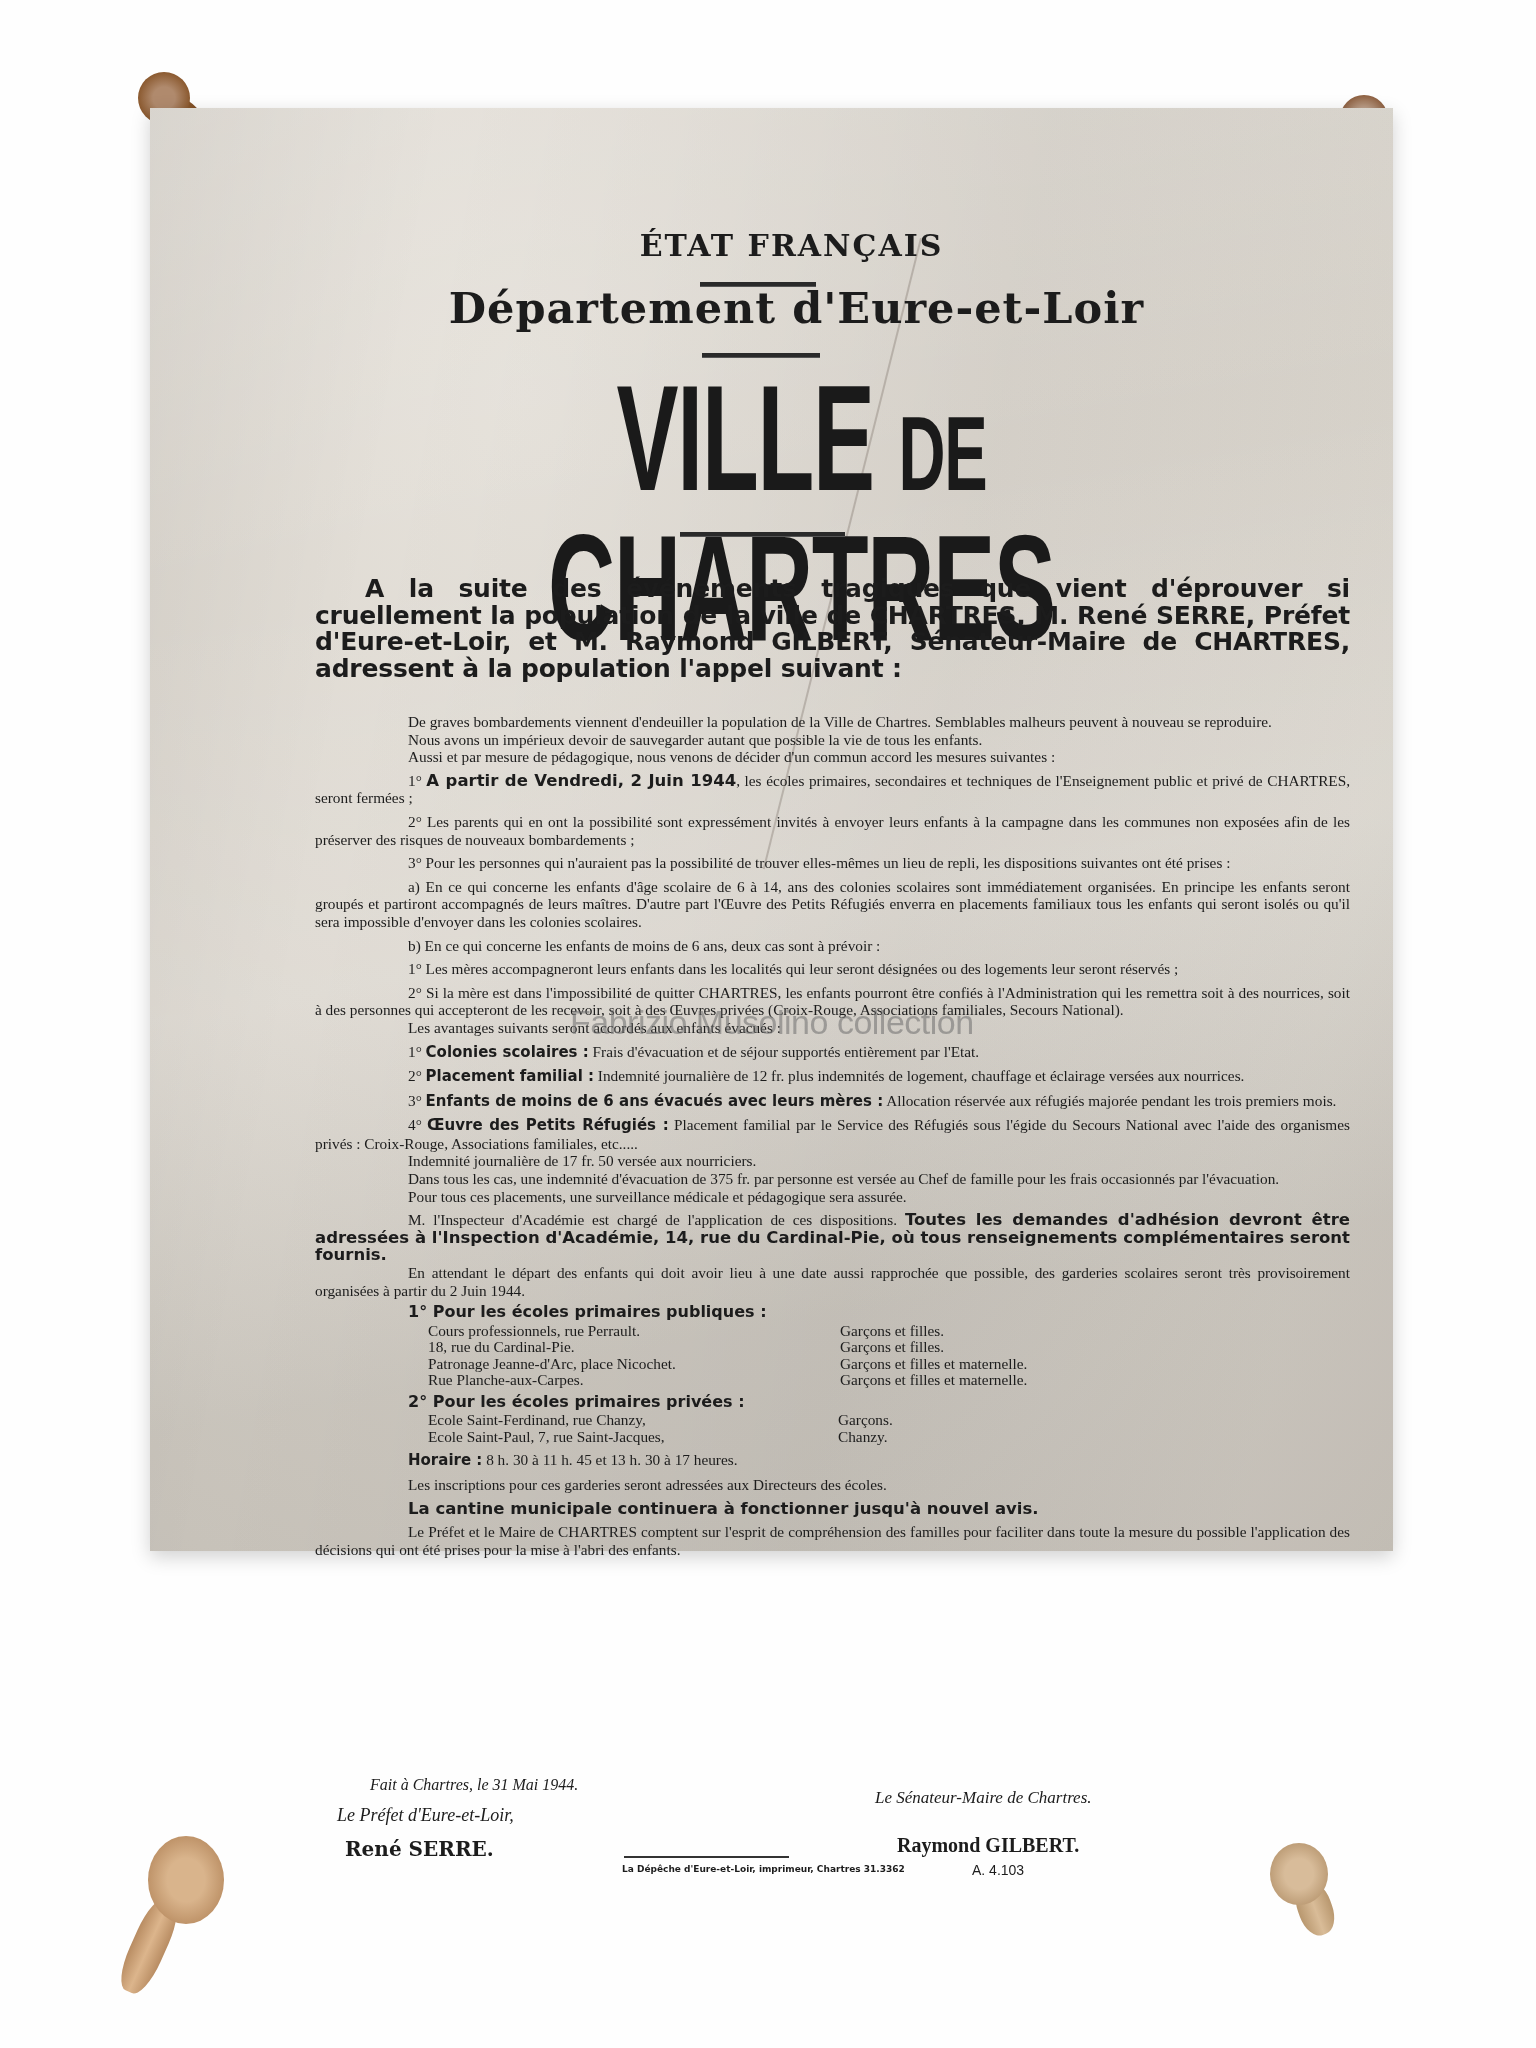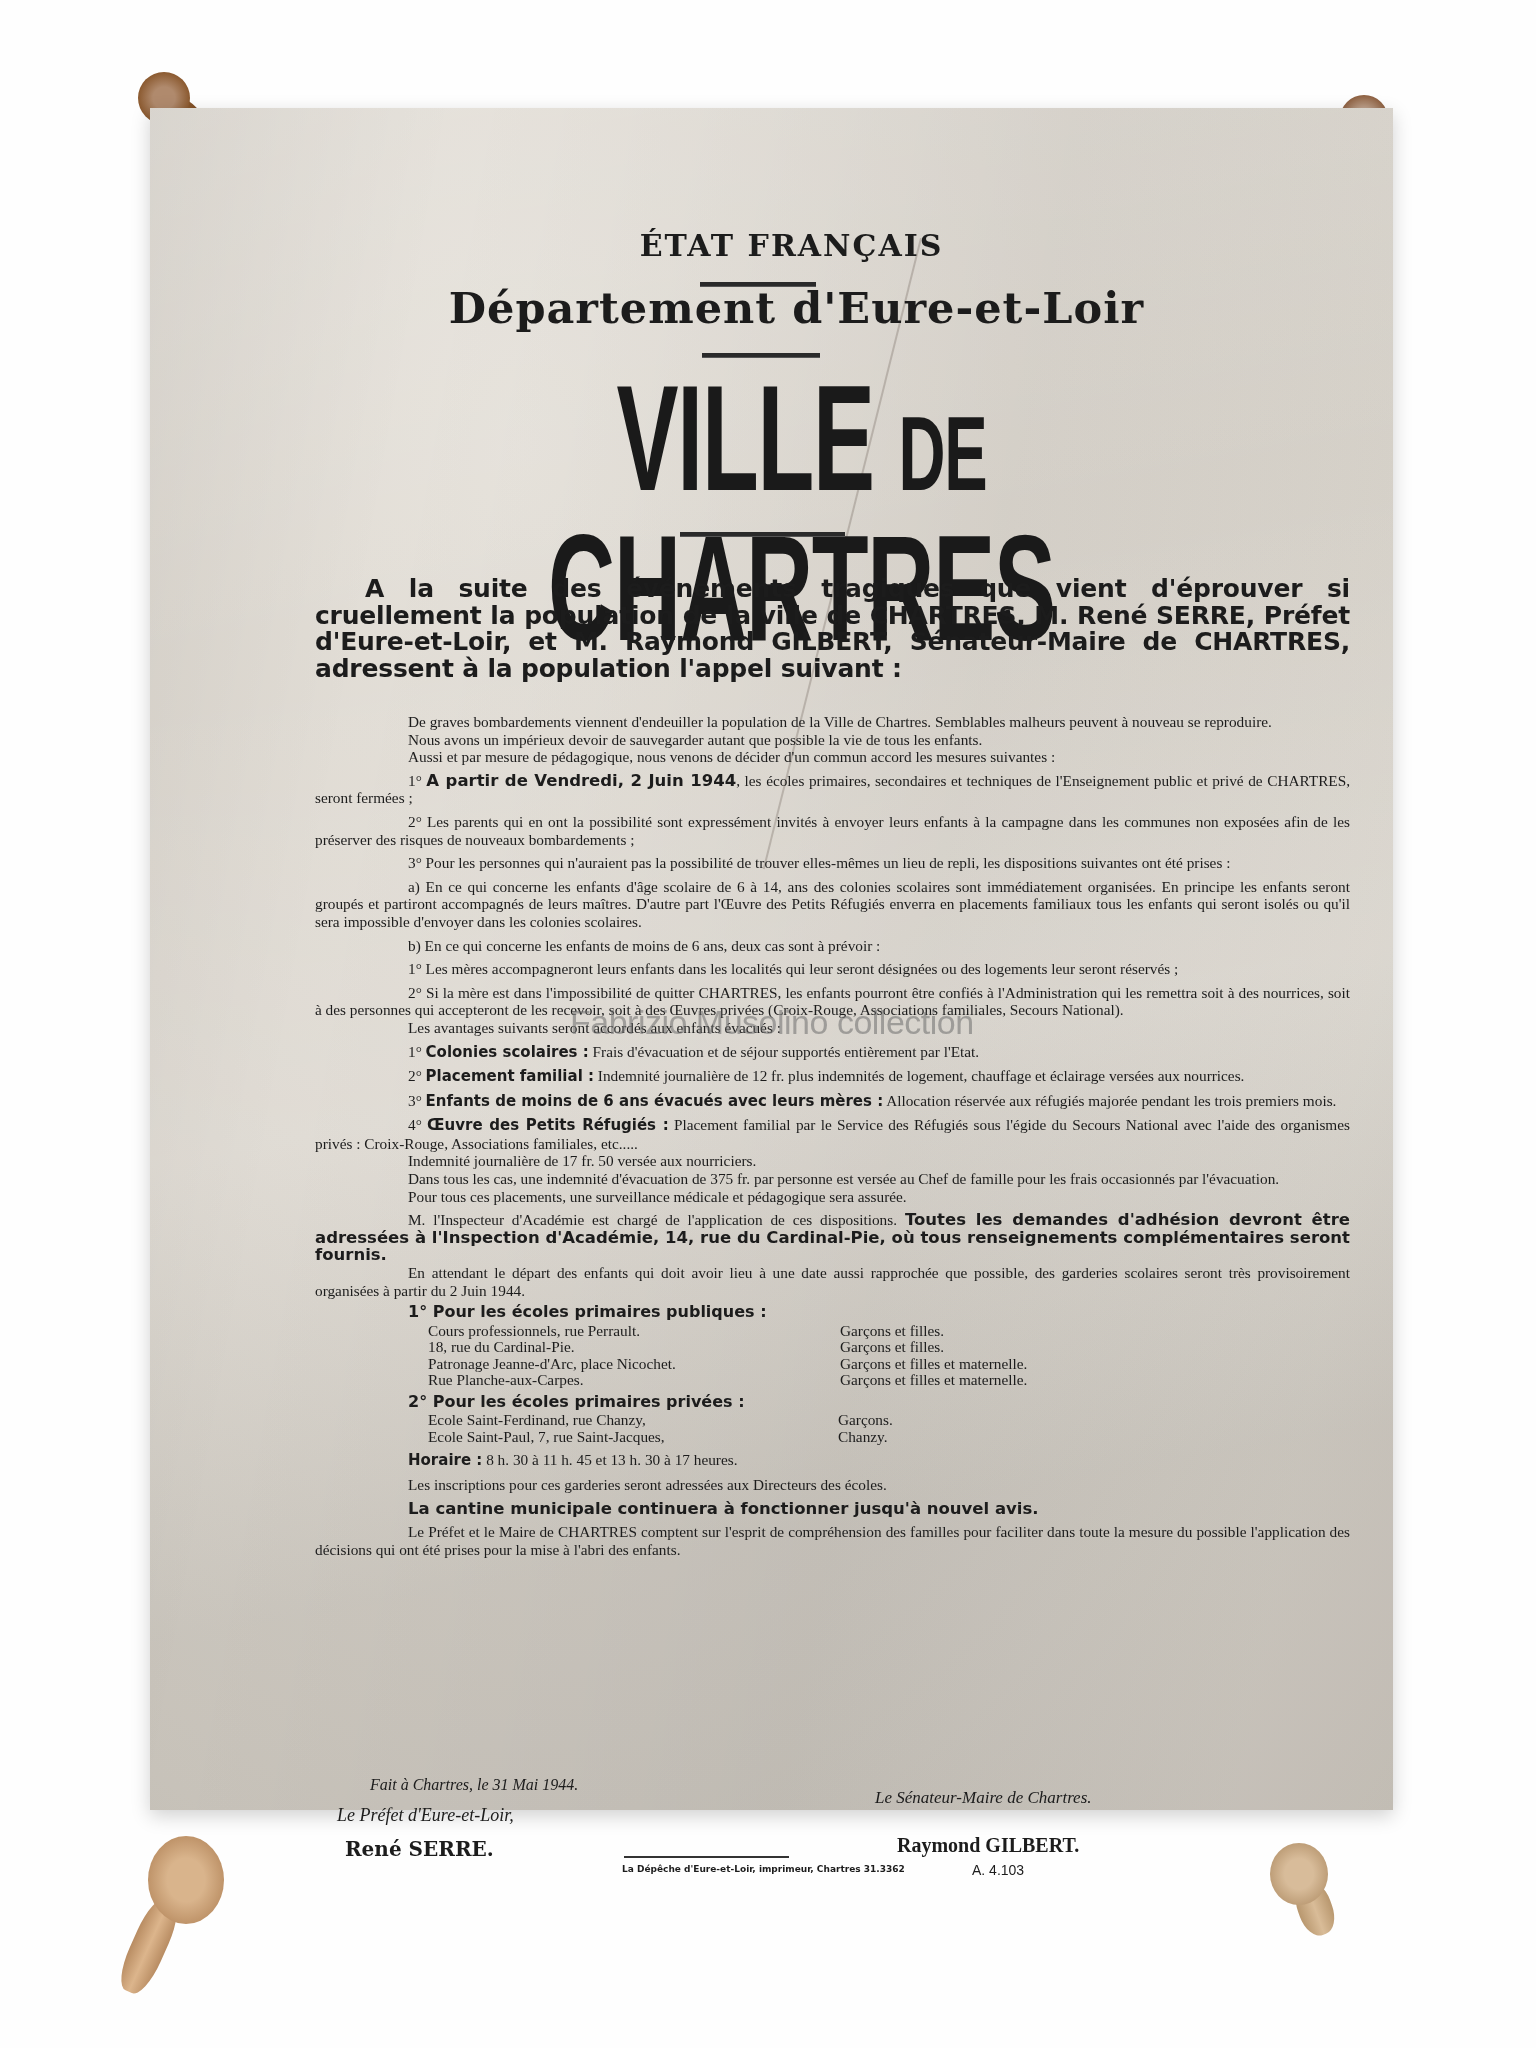--- a/index.html
+++ b/index.html
@@ -3,21 +3,21 @@
 <meta charset="utf-8">
 <style>
   html, body { margin:0; padding:0; }
   body {
     width:1536px; height:2048px; position:relative; overflow:hidden;
     background:#fefefe;
     font-family:"Liberation Serif", serif;
     color:#1c1c1c;
   }
   .poster {
-    position:absolute; left:150px; top:108px; width:1243px; height:1702px;
+    position:absolute; left:150px; top:108px; width:1243px; height:1443px;
     background: radial-gradient(ellipse at 30% 20%, #e6e2db 0%, #dcd7cf 40%, #d3cec5 75%, #cac4ba 100%);
     box-shadow: 0 6px 18px rgba(0,0,0,0.18);
   }
   .poster::before {
     content:""; position:absolute; inset:0;
     background:
       linear-gradient(170deg, rgba(255,255,255,0.15) 0%, rgba(0,0,0,0) 30%, rgba(255,255,255,0.12) 55%, rgba(0,0,0,0.06) 80%),
       linear-gradient(100deg, rgba(0,0,0,0.05) 0%, rgba(0,0,0,0) 20%, rgba(0,0,0,0.04) 60%, rgba(255,255,255,0.08) 90%);
     pointer-events:none;
   }

